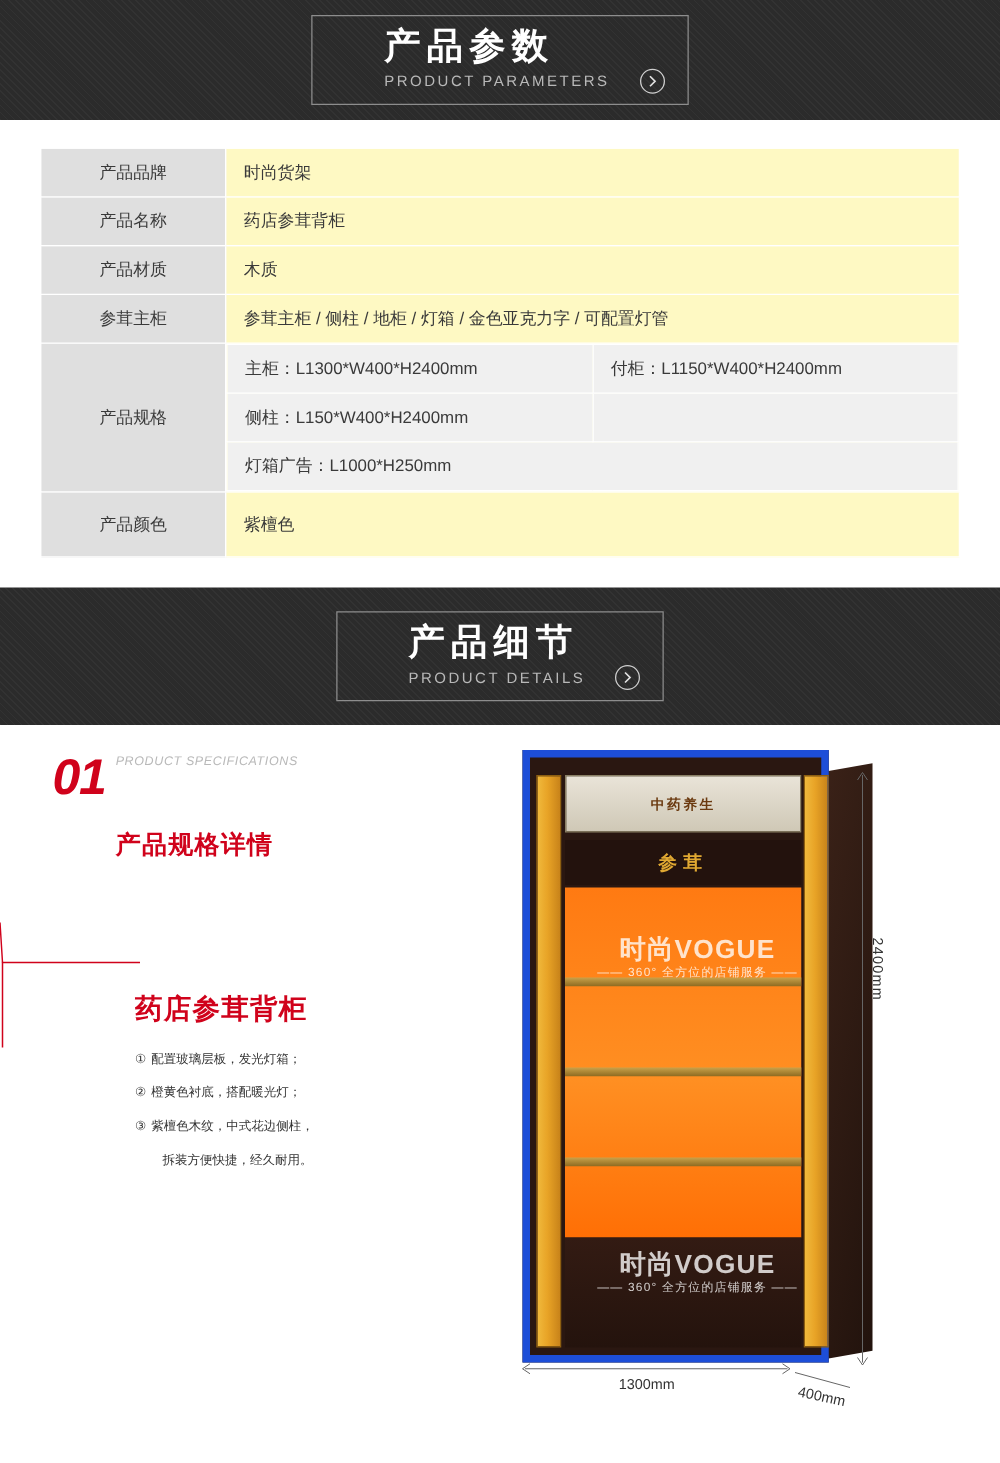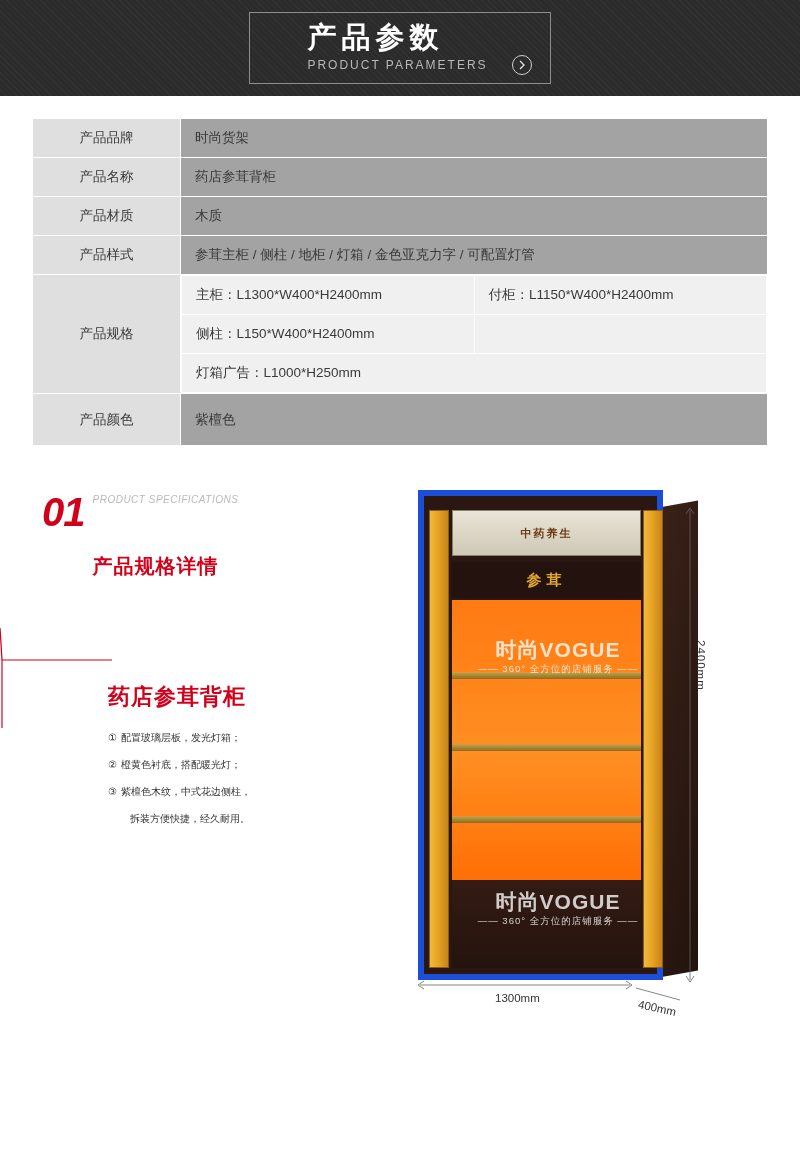--- a/index.html
+++ b/index.html
@@ -81,21 +81,21 @@
     vertical-align: middle;
     line-height: 18px;
   }
   td.label {
     width: 148px;
     background: #dfdfdf;
     text-align: center;
     color: #222;
   }
   td.value {
-    background: #a3a3a3;
+    background: #fef9c3;
   }
   .sub-table {
     width: 100%;
     border-collapse: collapse;
     table-layout: fixed;
   }
   .sub-table td {
     border: 1px solid #ffffff;
     background: #f0f0f0;
     padding: 10px 14px;
@@ -349,21 +349,21 @@
       </tr>
       <tr>
         <td class="label">产品名称</td>
         <td class="value">药店参茸背柜</td>
       </tr>
       <tr>
         <td class="label">产品材质</td>
         <td class="value">木质</td>
       </tr>
       <tr>
-        <td class="label">产品样式</td>
+        <td class="label">参茸主柜</td>
         <td class="value">参茸主柜 / 侧柱 / 地柜 / 灯箱 / 金色亚克力字 / 可配置灯管</td>
       </tr>
       <tr>
         <td class="label">产品规格</td>
         <td class="value" style="padding:0;">
           <table class="sub-table">
             <tbody>
                   <tr>
               <td>主柜：L1300*W400*H2400mm</td>
               <td>付柜：L1150*W400*H2400mm</td>
@@ -380,20 +380,31 @@
         </td>
       </tr>
       <tr>
         <td class="label" style="height:52px;">产品颜色</td>
         <td class="value">紫檀色</td>
       </tr>
     </tbody>
       </table>
   </div>
 
+  <div class="banner banner-2">
+    <div class="banner-box">
+      <div class="banner-title">产品细节</div>
+      <div class="banner-sub">PRODUCT  DETAILS</div>
+      <div class="banner-arrow">
+        <svg width="8" height="10" viewBox="0 0 8 10">
+            <path d="M2 1 L6 5 L2 9" fill="none" stroke="#e0e0e0" stroke-width="1.4"></path>
+          </svg>
+      </div>
+    </div>
+  </div>
 
   <div class="details">
 
     <div class="num-block">
       <div class="num">01</div>
       <div class="num-text">
         <div class="num-en">PRODUCT SPECIFICATIONS</div>
         <div class="num-cn">产品规格详情</div>
       </div>
     </div>

